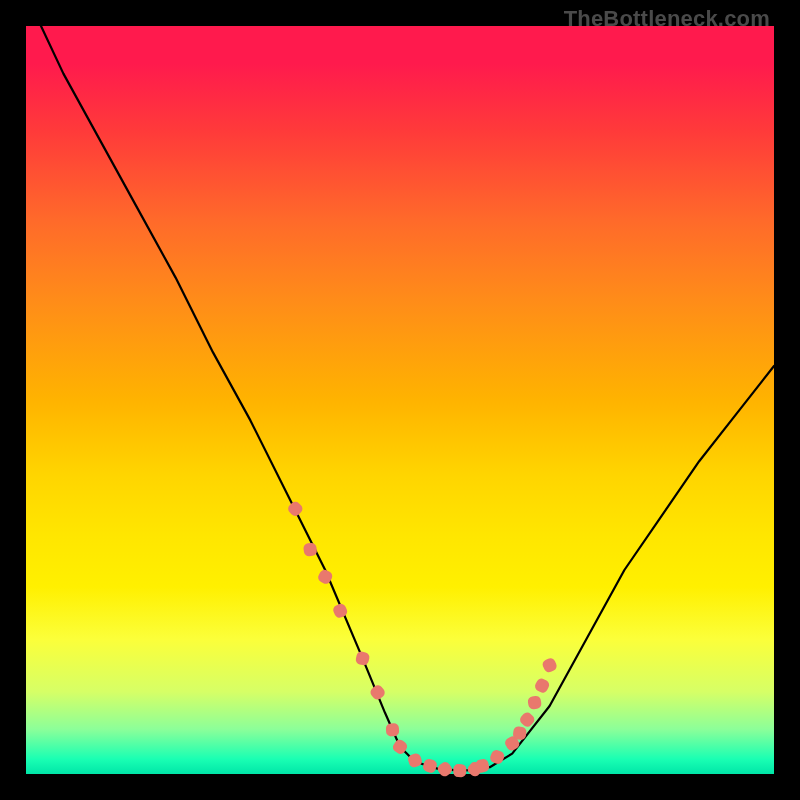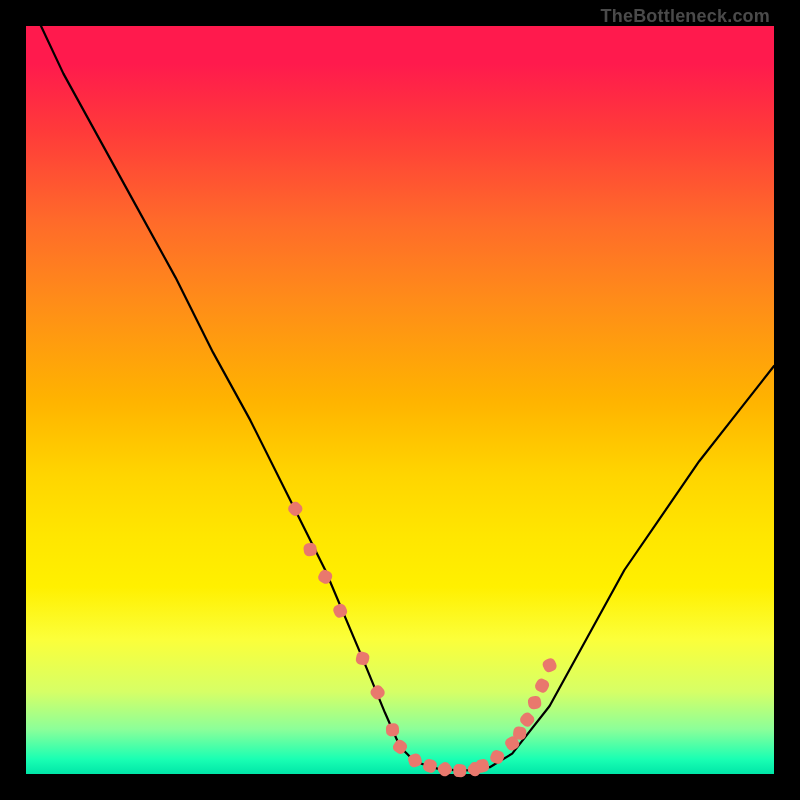--- a/index.html
+++ b/index.html
@@ -32,21 +32,21 @@
       #8cff99 94%,
       #1affb3 98%,
       #00e6a8 100%
     );
   }
   .watermark {
     position: absolute;
     top: 6px;
     right: 30px;
     color: #4a4a4a;
-    font-size: 18px;
+    font-size: 22px;
     font-weight: 600;
     letter-spacing: 0.2px;
     pointer-events: none;
   }
   svg.plot {
     position: absolute;
     left: 0;
     top: 0;
     width: 748px;
     height: 748px;

